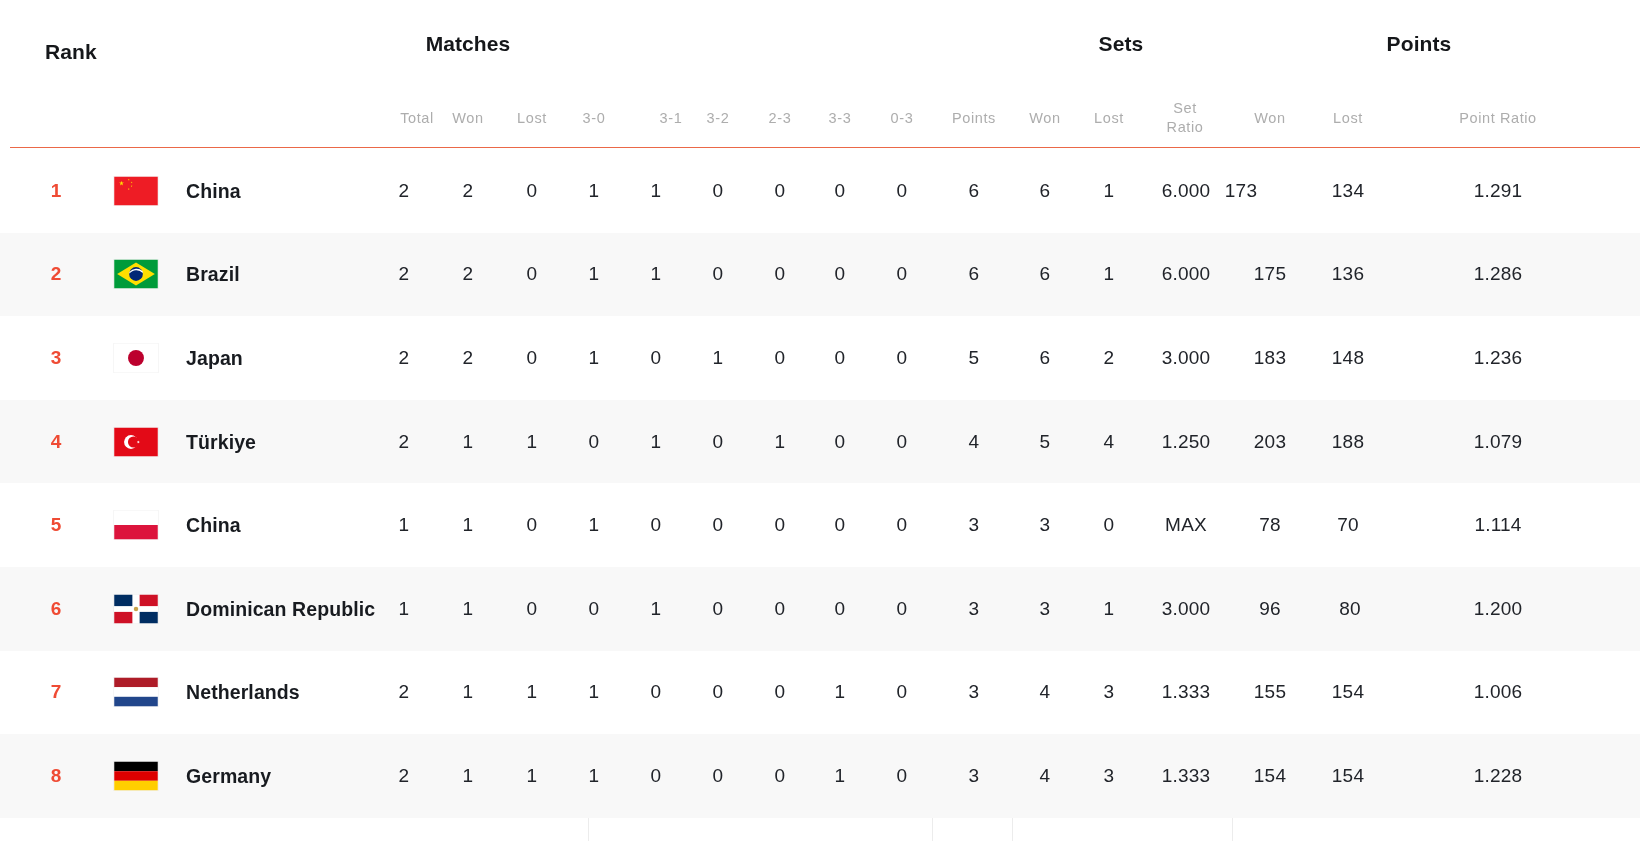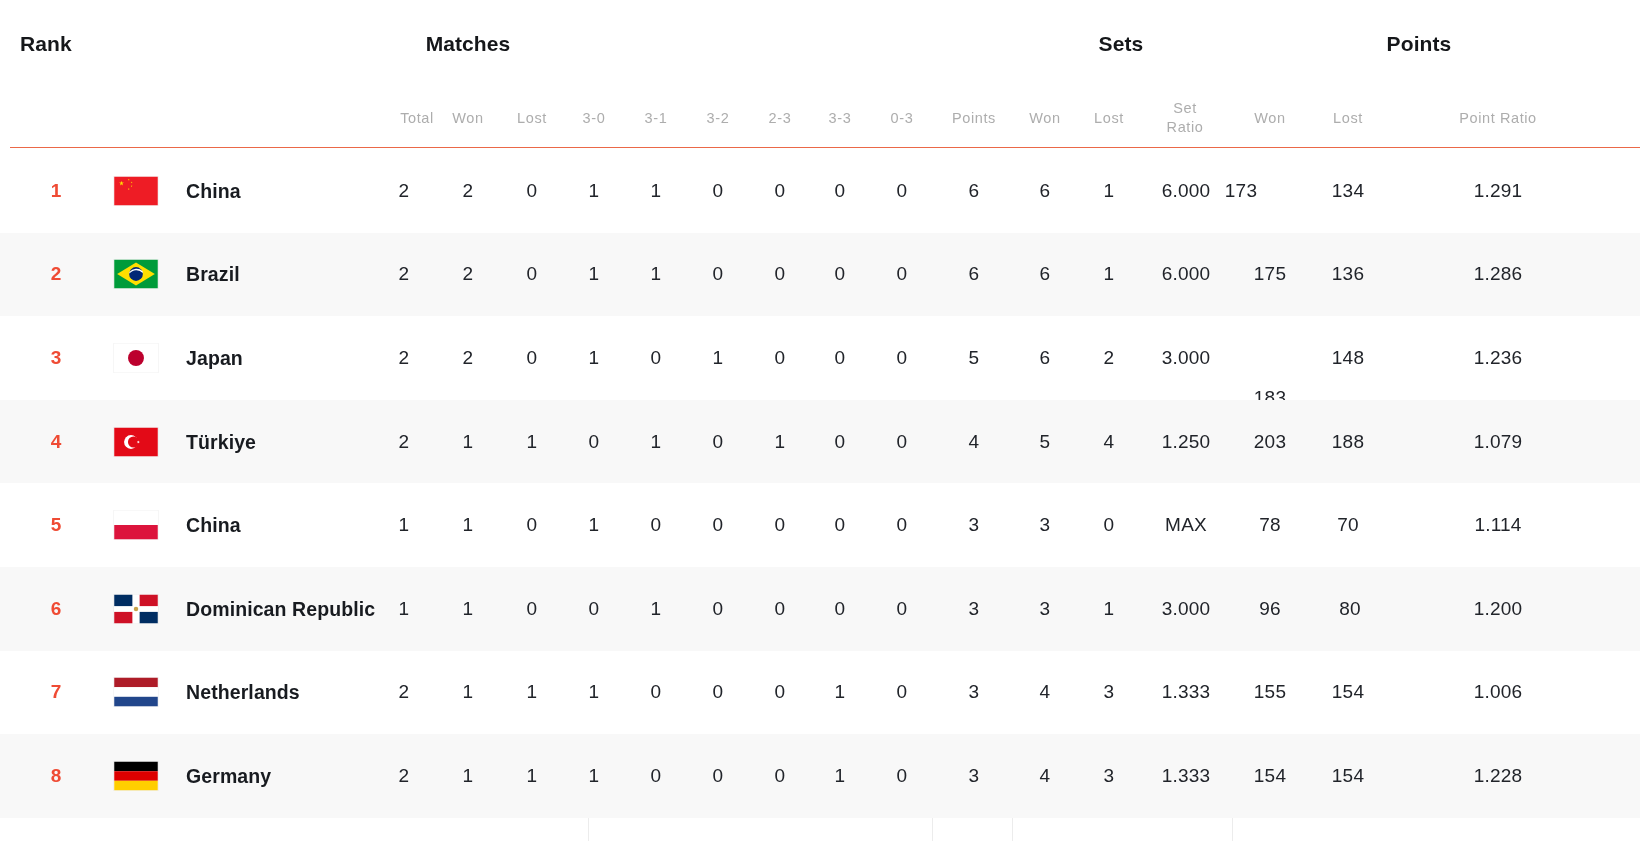--- a/index.html
+++ b/index.html
@@ -27,21 +27,21 @@
     position: absolute;
     font-size: 21px;
     font-weight: 700;
     color: #15171a;
     letter-spacing: .1px;
     top: 44px;
     transform: translateY(-50%);
     text-align: center;
     white-space: nowrap;
   }
-  .group-rank    { left: 20px; text-align: right; }
+  .group-rank    { left: 45px; text-align: right; margin-top: 8px; }
   .group-matches { left: 372px; width: 192px; }
   .group-result  { left: 590px; width: 396px; }
   .group-sets    { left: 1010px; width: 222px; }
   .group-points  { left: 1238px; width: 362px; }
 
   .head-subs {
     position: relative;
     height: 58px;
   }
   .sub {
@@ -152,21 +152,21 @@
     <div class="group-title group-matches">Matches</div>
     <div class="group-title group-sets">Sets</div>
     <div class="group-title group-points">Points</div>
   </div>
 
   <div class="head-subs" id="subhead">
       <div class="sub" style="left: 385px; width: 64px;">Total</div>
       <div class="sub" style="left: 436px; width: 64px;">Won</div>
       <div class="sub" style="left: 500px; width: 64px;">Lost</div>
       <div class="sub" style="left: 562px; width: 64px;">3-0</div>
-      <div class="sub" style="left: 624px; width: 64px;">3-1</div>
+      <div class="sub" style="left: 639px; width: 64px;">3-1</div>
       <div class="sub" style="left: 686px; width: 64px;">3-2</div>
       <div class="sub" style="left: 748px; width: 64px;">2-3</div>
       <div class="sub" style="left: 808px; width: 64px;">3-3</div>
       <div class="sub" style="left: 870px; width: 64px;">0-3</div>
       <div class="sub" style="left: 940px; width: 68px;">Points</div>
       <div class="sub" style="left: 1014px; width: 62px;">Won</div>
       <div class="sub" style="left: 1078px; width: 62px;">Lost</div>
       <div class="sub two-line" style="left: 1156px; width: 58px;">Set Ratio</div>
       <div class="sub" style="left: 1240px; width: 60px;">Won</div>
       <div class="sub" style="left: 1318px; width: 60px;">Lost</div>
@@ -256,21 +256,21 @@
         <div class="cell" style="left: 562px; width: 64px;">1</div>
         <div class="cell" style="left: 624px; width: 64px;">0</div>
         <div class="cell" style="left: 686px; width: 64px;">1</div>
         <div class="cell" style="left: 748px; width: 64px;">0</div>
         <div class="cell" style="left: 808px; width: 64px;">0</div>
         <div class="cell" style="left: 870px; width: 64px;">0</div>
         <div class="cell" style="left: 940px; width: 68px;">5</div>
         <div class="cell" style="left: 1014px; width: 62px;">6</div>
         <div class="cell" style="left: 1078px; width: 62px;">2</div>
         <div class="cell" style="left: 1140px; width: 92px;">3.000</div>
-        <div class="cell" style="left: 1240px; width: 60px; margin-top: 40px;">183</div>
+        <div class="cell" style="left: 1240px; width: 60px;">183</div>
         <div class="cell" style="left: 1318px; width: 60px;">148</div>
         <div class="cell" style="left: 1434px; width: 128px;">1.236</div>
       </div>
       <div class="row alt">
         <div class="rank">4</div>
         <div class="flag">
           <svg viewBox="0 0 60 40">
             <rect width="60" height="40" fill="#e30a17"></rect>
             <circle cx="23" cy="20" r="9.5" fill="#fff"></circle>
             <circle cx="26.5" cy="20" r="7.6" fill="#e30a17"></circle>

